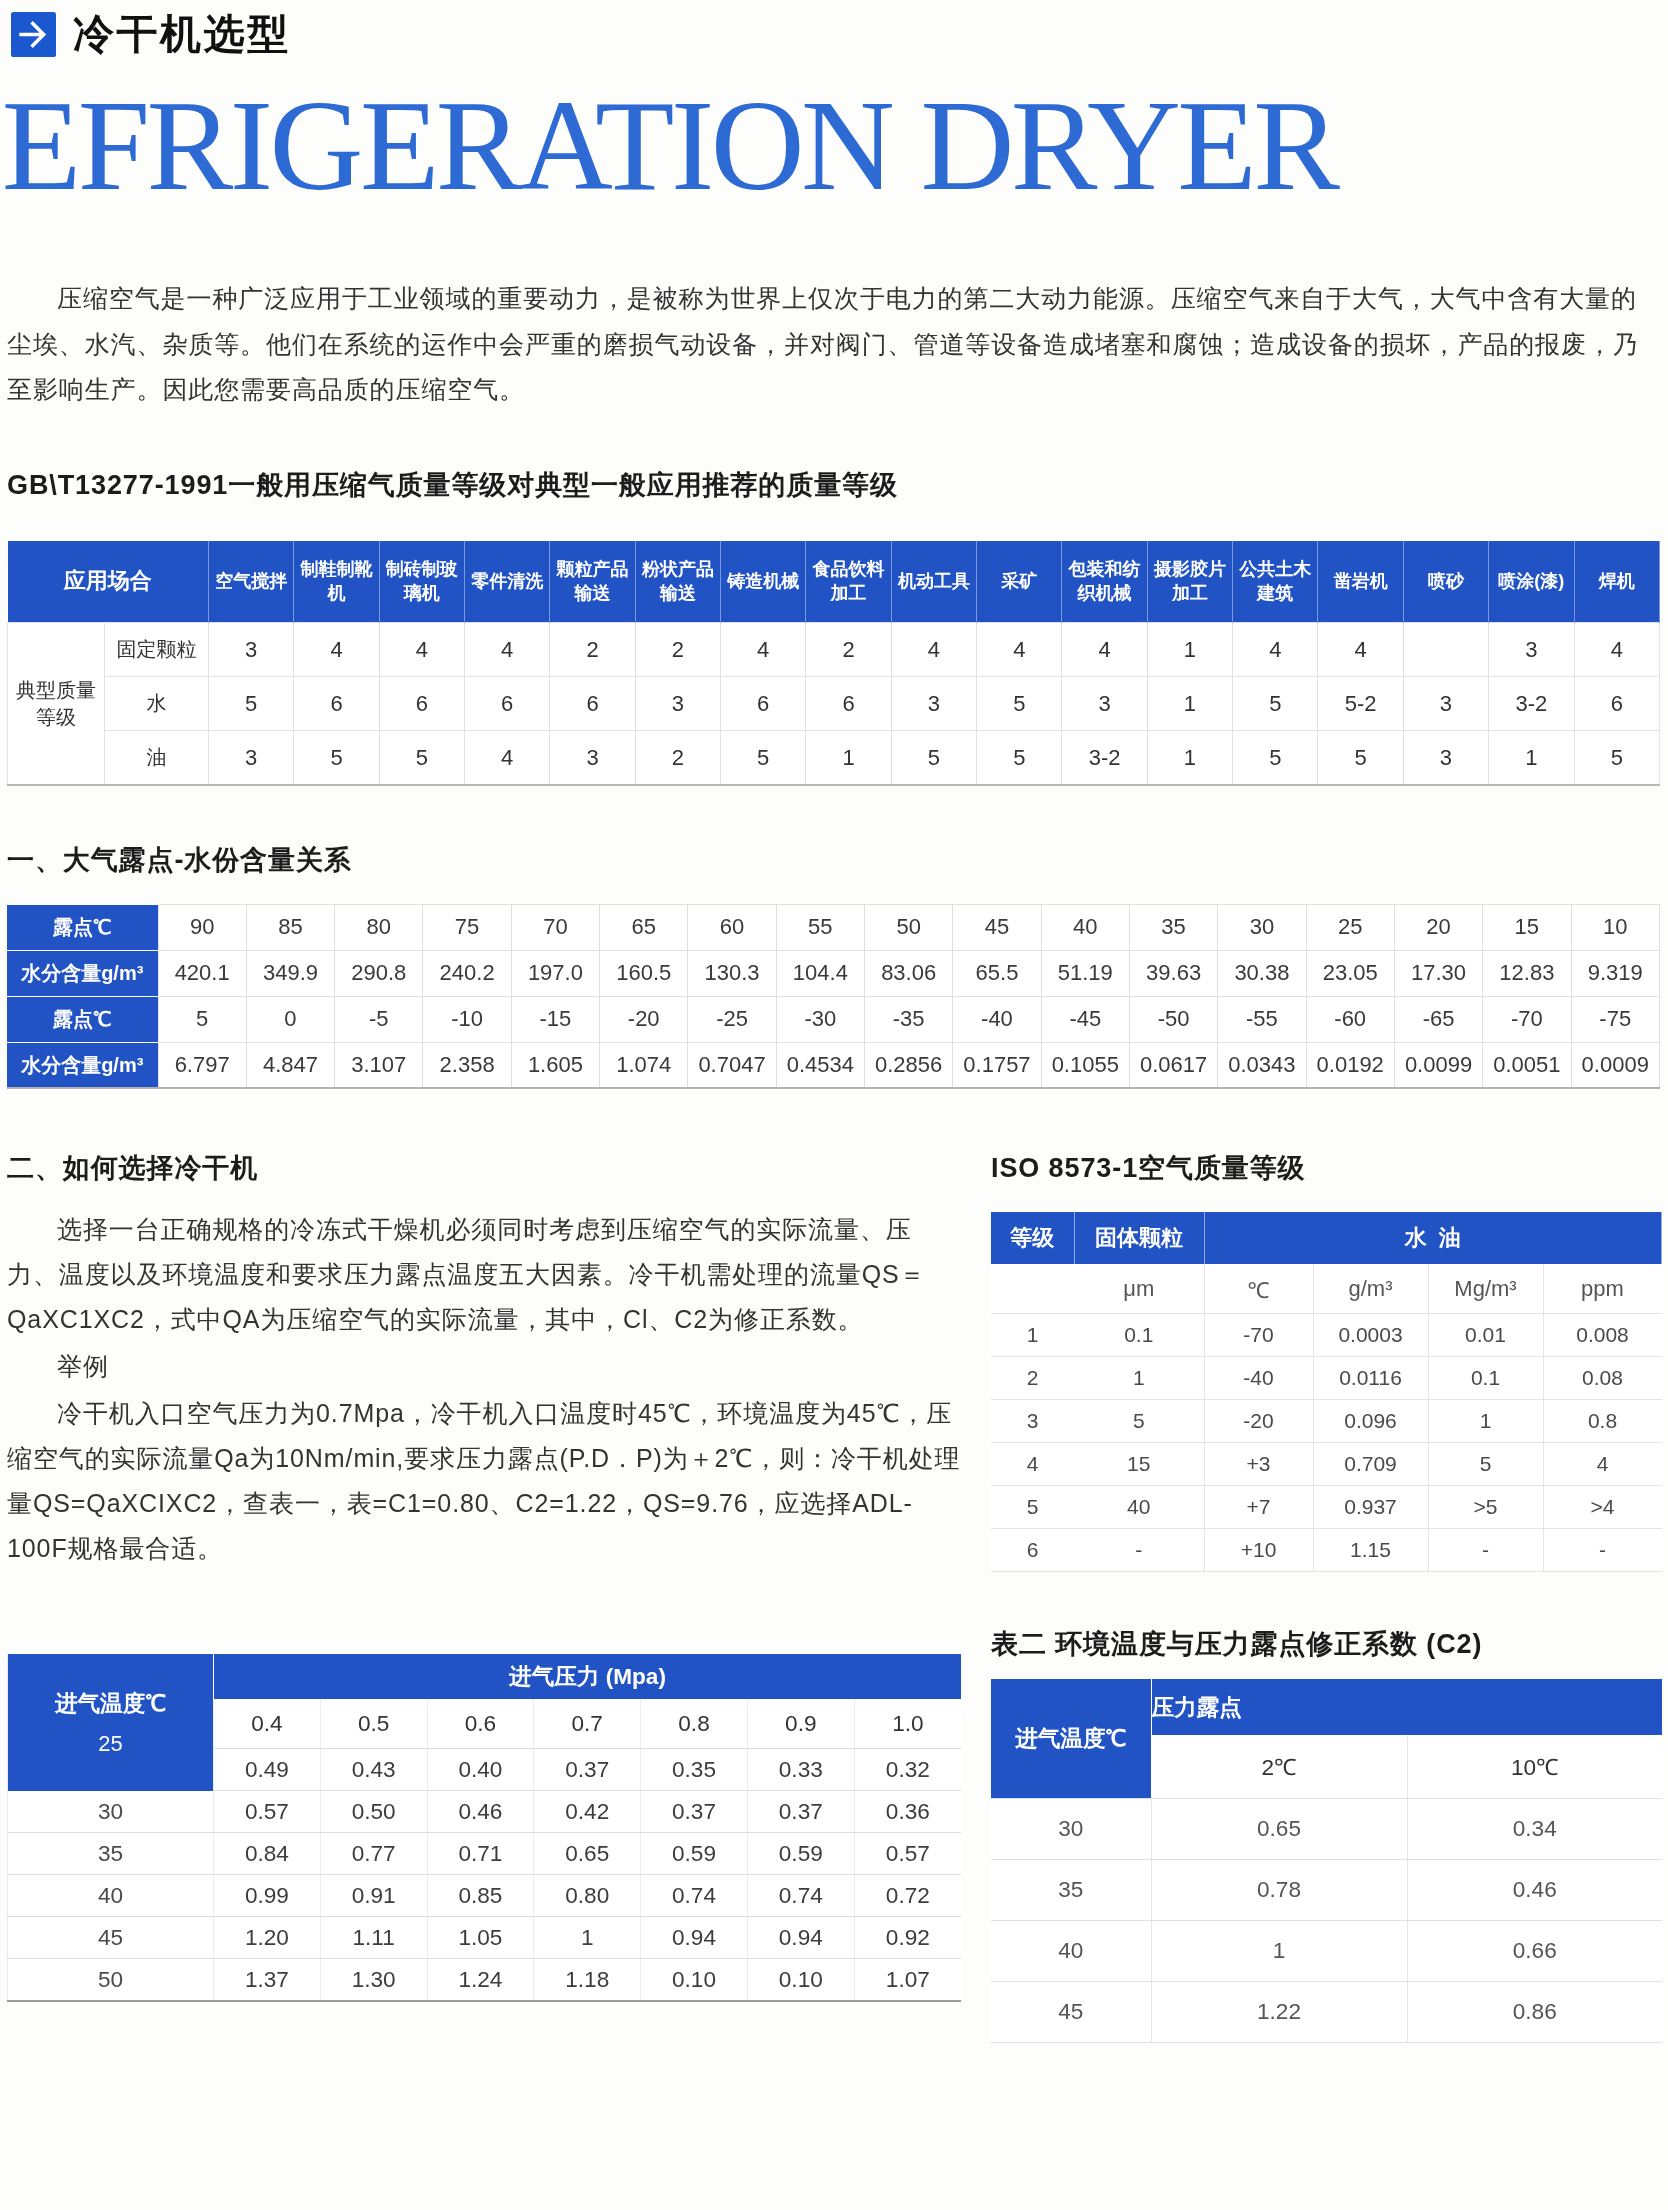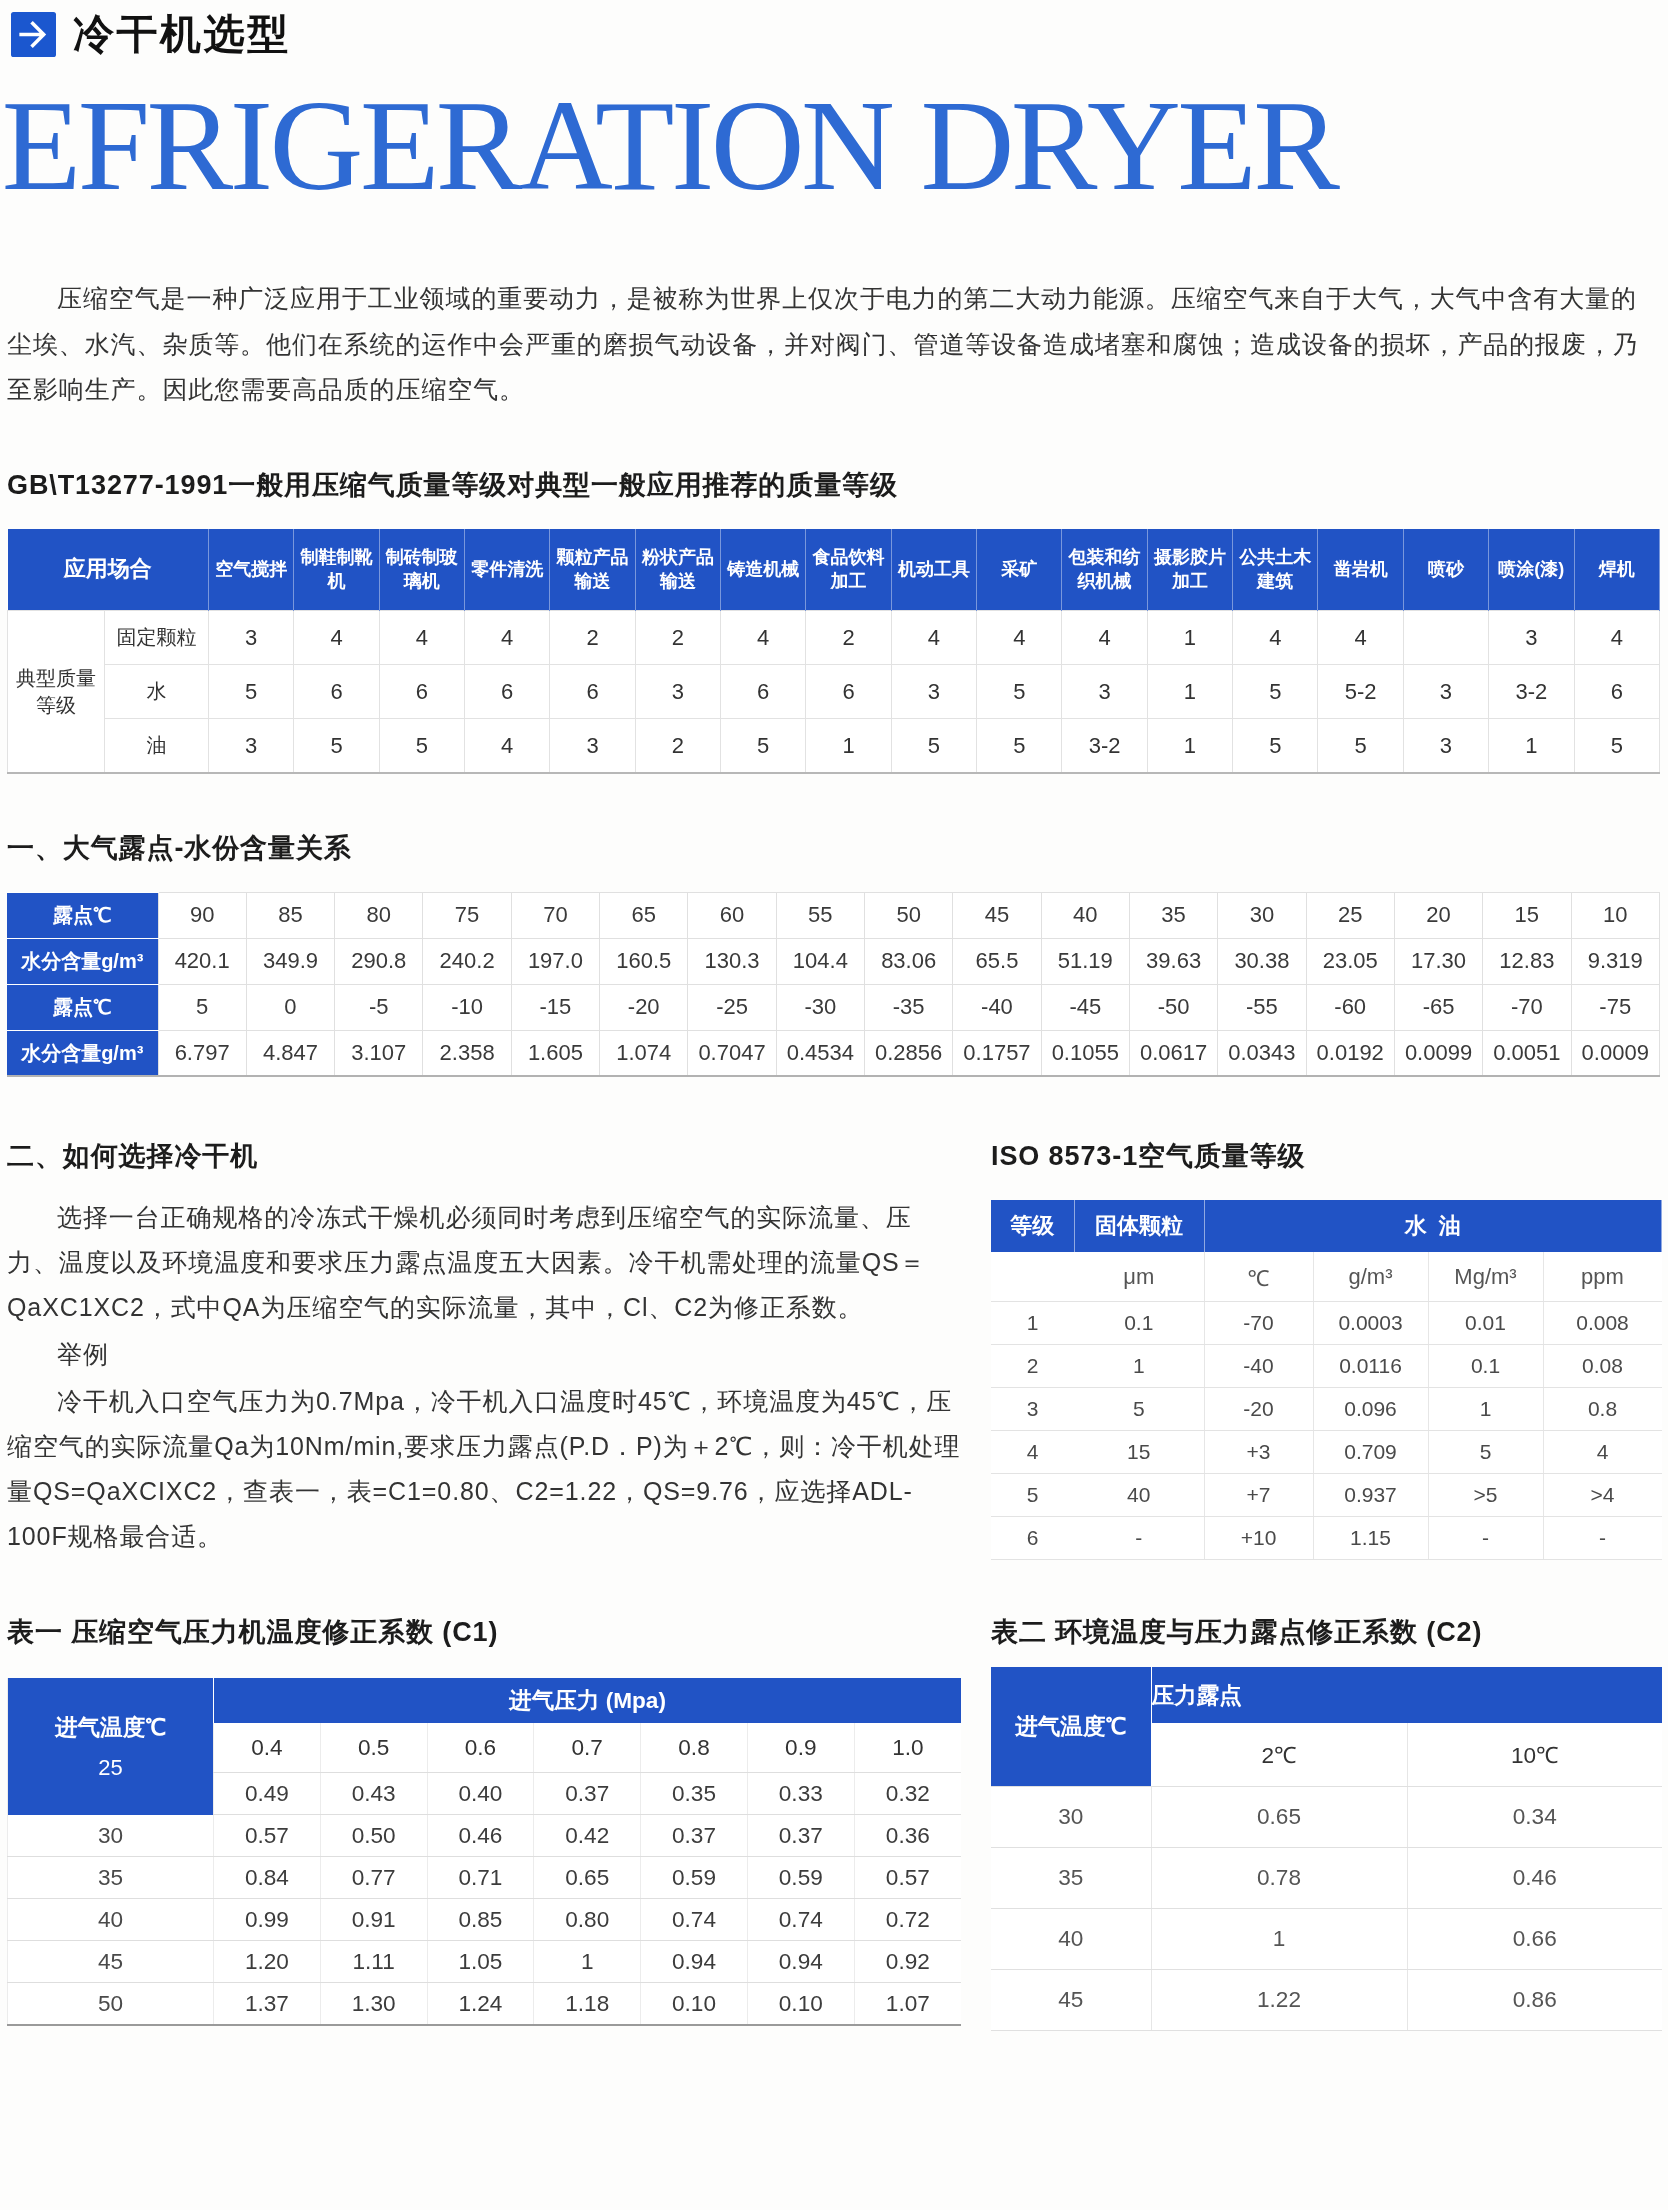--- a/index.html
+++ b/index.html
@@ -35,21 +35,21 @@
   }
 
   h2.sec { font-size:27px; font-weight:700; color:#1c1c1c; letter-spacing:0.9px; }
   .gb-heading { margin-top:54px; }
   .s1-heading { margin-top:56px; }
 
   
   table { border-collapse:collapse; table-layout:fixed; background:#fff; width:1653px; }
 
   
-  #gb-table { margin-top:26px; border-bottom:2.6px solid #b7b7b7;border-radius:24px; }
+  #gb-table { margin-top:38px; border-bottom:2.6px solid #b7b7b7;border-radius:24px; }
   #gb-table th {
     background:#2153c5; color:#fff; font-weight:600; font-size:18px;
     height:82px; padding:3.5px 4.3px; line-height:1.3;
     border-right:0.9px solid rgba(255,255,255,.4); vertical-align:middle; text-align:center;
   }
   #gb-table th.corner { font-size:22px; }
   #gb-table td {
     text-align:center; font-size:22px; height:54px;
     border:0.9px solid #e2e2e2; color:#333; background:#fff;
   }
@@ -431,21 +431,20 @@
               <td>-</td>
               <td>-</td>
             </tr>
           </tbody>
       </table>
     </div>
   </div>
 
   <div class="cols cols2">
     <div class="col-left">
-      <h2 class="sec">表一  压缩空气压力机温度修正系数 (C1)</h2>
       <table id="c1-table">
         <colgroup>
           <col style="width:206px">
           <col>
             <col>
             <col>
             <col>
             <col>
             <col>
             <col>

